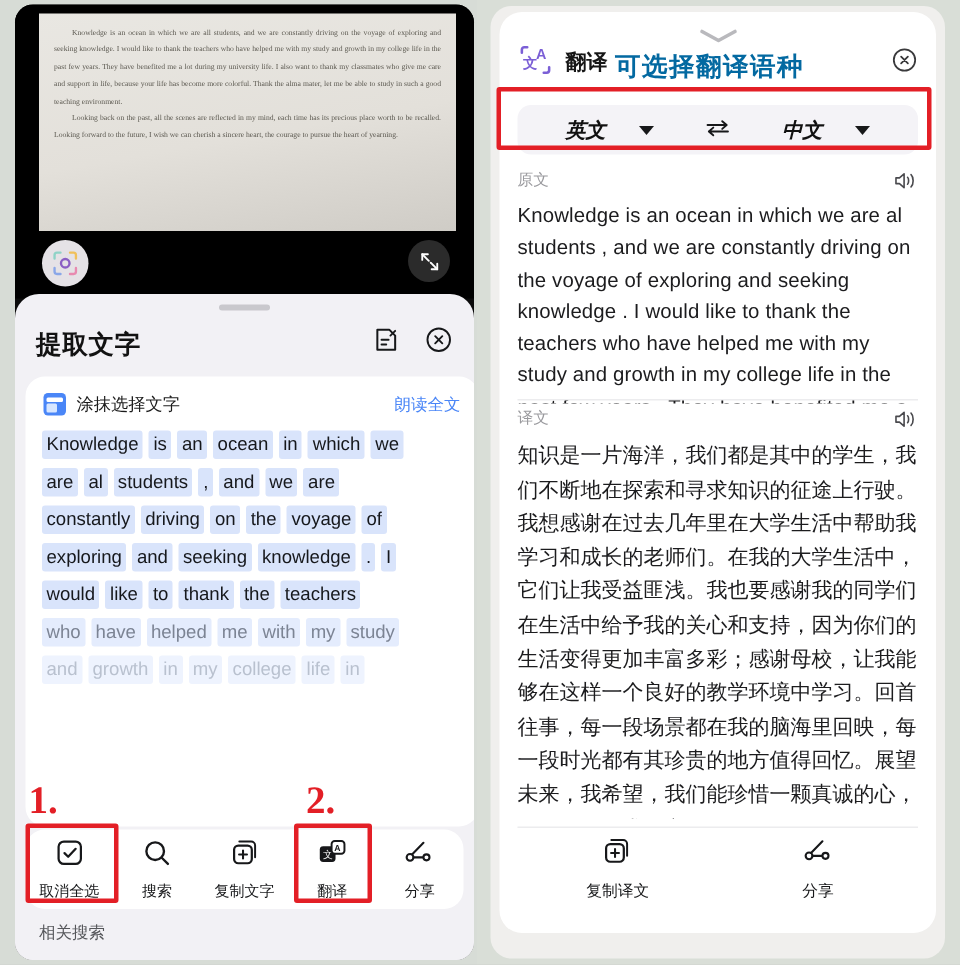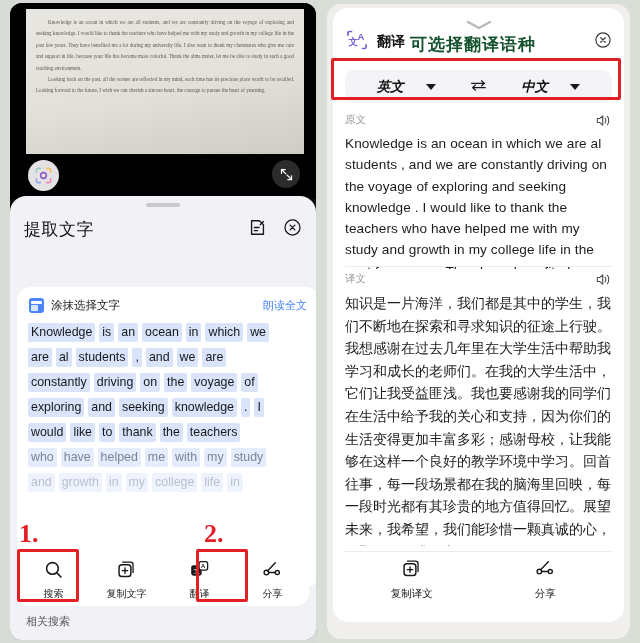--- a/index.html
+++ b/index.html
@@ -71,29 +71,28 @@
   }
   .grabber {
     position: absolute; left: 50%; top: 7px; transform: translateX(-50%);
     width: 34px; height: 4px; border-radius: 3px; background: #c9c8cd;
   }
   .sheet-head {
     position: absolute; top: 16px; left: 0; width: 100%;
     height: 34px; display: flex; align-items: center;
     padding: 0 14px;
   }
-  .sheet-title { font-size: 17px; font-weight: 400; color: #121212; letter-spacing: .5px; }
+  .sheet-title { font-size: 17px; font-weight: 700; color: #121212; letter-spacing: .5px; }
   .head-icons { margin-left: auto; display: flex; align-items: center; gap: 16px; }
 
   .text-card {
     position: absolute; left: 7px; top: 55px;
     width: 302px; height: 300px;
     background: #fff; border-radius: 13px;
     overflow: hidden;
-    margin-top: 36px;
   }
   .smear-row {
     display: flex; align-items: center;
     padding: 11px 12px 6px 12px;
   }
   .smear-ico {
     width: 15px; height: 15px; border-radius: 3px;
     background: #4a86f7; position: relative; margin-right: 7px;
     overflow: hidden;
   }
@@ -214,21 +213,21 @@
   .tr-bottom {
     position: absolute; left: 12px; bottom: 18px; width: 267px;
     height: 50px; display: flex; align-items: center;
   }
   .trb-item {
     flex: 1; display: flex; flex-direction: column; align-items: center; gap: 4px;
   }
   .trb-label { font-size: 10.5px; color: #17181a; }
 
   .anno-text {
-    position: absolute; color: #14532d;
+    position: absolute; color: #0369a1;
     font-weight: 700; font-size: 17px;
     font-family: "Liberation Sans","DejaVu Sans",sans-serif;
     letter-spacing: 1px;
     text-align: right;
   }
   .clip-src { max-height: 136px; overflow: hidden; }
   .clip-tgt { max-height: 254px; overflow: hidden; }
 </style>
 </head>
 <body>
@@ -350,20 +349,27 @@
                 <span class="w">college</span>
                 <span class="w">life</span>
                 <span class="w">in</span>
               </div>
             </div>
         </div>
 
         <div class="toolbar" id="left-toolbar">
             <div class="tb-item">
               <span><svg width="21" height="21" viewBox="0 0 24 24" fill="none">
+                  <rect x="3.5" y="3.5" width="17" height="17" rx="4" stroke="#17181a" stroke-width="1.7"></rect>
+                  <path d="M8 12.3l2.8 2.8L16.5 9" stroke="#17181a" stroke-width="1.7" stroke-linecap="round" stroke-linejoin="round"></path>
+                </svg></span>
+              <span class="tb-label">取消全选</span>
+            </div>
+            <div class="tb-item">
+              <span><svg width="21" height="21" viewBox="0 0 24 24" fill="none">
                   <circle cx="10.8" cy="10.8" r="6.7" stroke="#17181a" stroke-width="1.8"></circle>
                   <path d="M15.8 15.8L20.5 20.5" stroke="#17181a" stroke-width="1.8" stroke-linecap="round"></path>
                 </svg></span>
               <span class="tb-label">搜索</span>
             </div>
             <div class="tb-item">
               <span><svg width="21" height="21" viewBox="0 0 24 24" fill="none">
                   <path d="M7.5 3.5h9a3 3 0 0 1 3 3v9" stroke="#17181a" stroke-width="1.5" stroke-linecap="round"></path>
                   <rect x="3.5" y="6.5" width="13.5" height="13.5" rx="3.2" stroke="#17181a" stroke-width="1.7"></rect>
                   <path d="M10.3 10.3v6M7.3 13.3h6" stroke="#17181a" stroke-width="1.6" stroke-linecap="round"></path>

